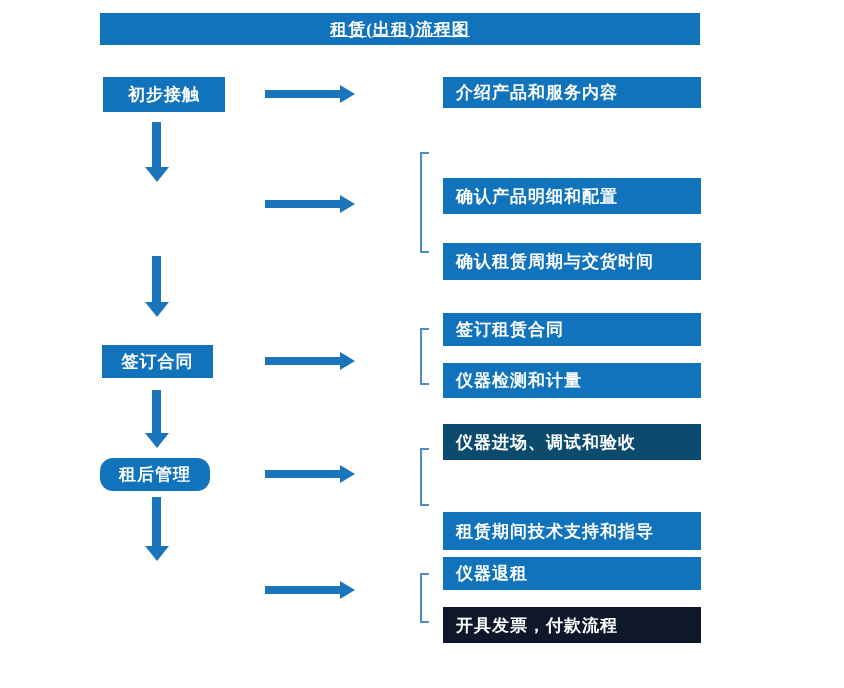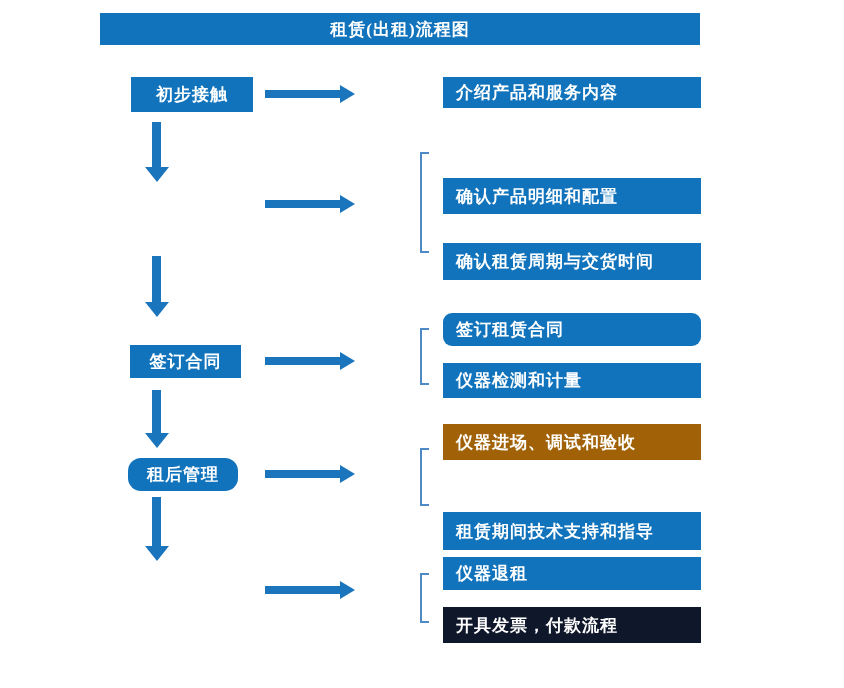--- a/index.html
+++ b/index.html
@@ -21,24 +21,24 @@
     font-weight: bold;
     font-size: 17px;
     display: flex;
     align-items: center;
     box-sizing: border-box;
     letter-spacing: 1px;
   }
   .titlebar {
     justify-content: center;
     font-size: 17px;
+    text-decoration: underline;
   }
   .lbox {
     justify-content: center;
-    margin-left: 28px;
   }
   .rbox {
     justify-content: flex-start;
     padding-left: 13px;
   }
   
   .harrow {
     position: absolute;
     width: 90px;
     height: 18px;
@@ -126,35 +126,35 @@
     <div class="shaft" style="height:46px; background:#1B75BC;"></div>
     <div class="head" style="border-top-color:#1B75BC;"></div>
   </div>
 
   <div class="box lbox" style="left:102px; top:345px; width:111px; height:33px; background:#1173BB;">签订合同</div>
   <div class="harrow" style="left:265px; top:352px;">
     <div class="shaft" style="background:#1B75BC;"></div>
     <div class="head" style="border-left-color:#1B75BC;"></div>
   </div>
   <div class="bracket" style="top:328px; height:57px; border-color:#4D8AC6;"></div>
-  <div class="box rbox" style="left:443px; top:313px; width:258px; height:33px; background:#1173BB;border-radius:9px;">签订租赁合同</div>
+  <div class="box rbox" style="left:443px; top:313px; width:258px; height:33px; background:#1173BB;">签订租赁合同</div>
   <div class="box rbox" style="left:443px; top:363px; width:258px; height:35px; background:#1173BB;text-align:right;">仪器检测和计量</div>
 
   <div class="darrow" style="left:145px; top:390px; height:58px;">
     <div class="shaft" style="height:43px; background:#1B75BC;"></div>
     <div class="head" style="border-top-color:#1B75BC;"></div>
   </div>
 
   <div class="box lbox" style="left:100px; top:458px; width:110px; height:33px; background:#1173BB;border-radius:13px;">租后管理</div>
   <div class="harrow" style="left:265px; top:465px;">
     <div class="shaft" style="background:#1B75BC;"></div>
     <div class="head" style="border-left-color:#1B75BC;"></div>
   </div>
   <div class="bracket" style="top:448px; height:58px; border-color:#4D8AC6;"></div>
-  <div class="box rbox" style="left:443px; top:424px; width:258px; height:36px; background:#a16207;">仪器进场、调试和验收</div>
+  <div class="box rbox" style="left:443px; top:424px; width:258px; height:36px; background:#0c4a6e;">仪器进场、调试和验收</div>
   <div class="box rbox" style="left:443px; top:492px; width:258px; height:38px; background:#1173BB;margin-top:20px;">租赁期间技术支持和指导</div>
 
   <div class="darrow" style="left:145px; top:497px; height:64px;">
     <div class="shaft" style="height:49px; background:#1B75BC;"></div>
     <div class="head" style="border-top-color:#1B75BC;"></div>
   </div>
 
   <div class="harrow" style="left:265px; top:581px;">
     <div class="shaft" style="background:#1B75BC;"></div>
     <div class="head" style="border-left-color:#1B75BC;"></div>

